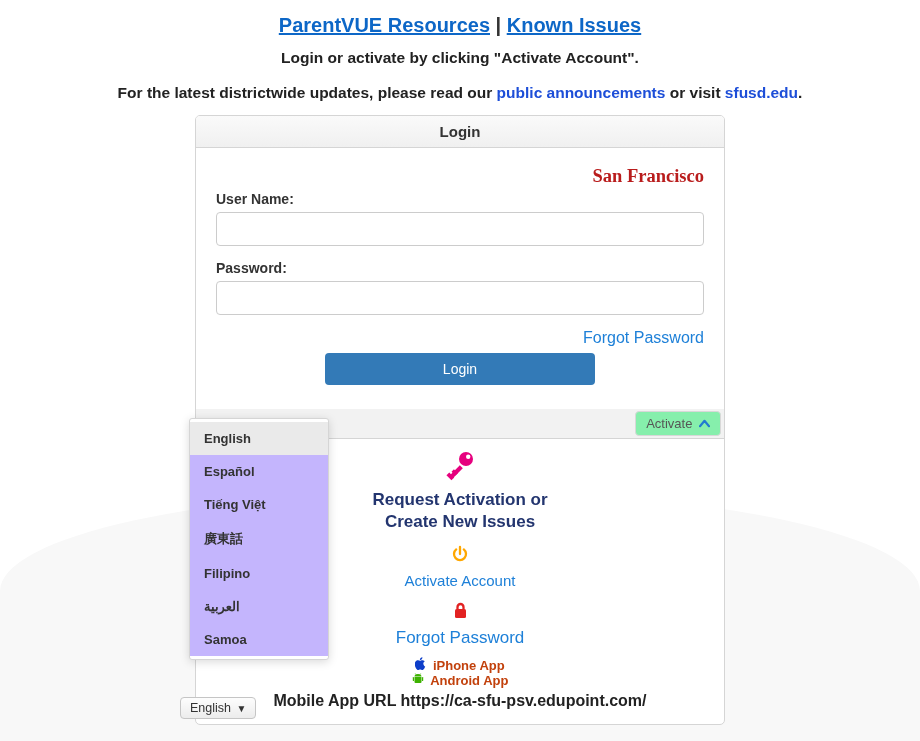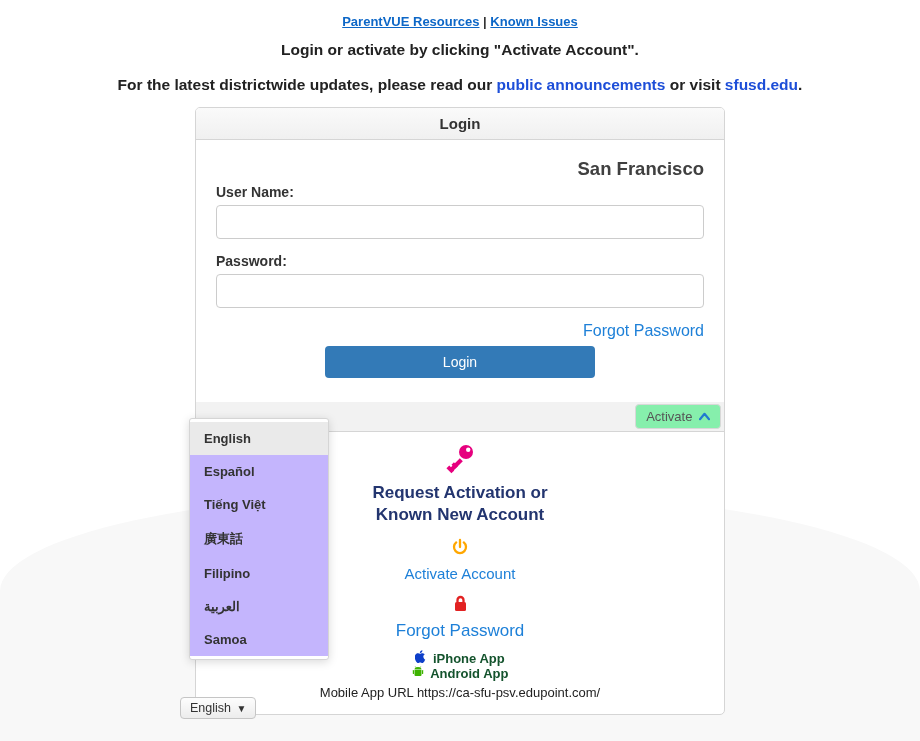--- a/index.html
+++ b/index.html
@@ -15,21 +15,21 @@
       position: absolute;
       bottom: 0;
       left: 0;
       right: 0;
       height: 250px;
       background: #f8f8f8;
       border-radius: 50% 50% 0 0 / 40% 40% 0 0;
       z-index: 0;
     }
     .content { position: relative; z-index: 1; }
-    .header-top { text-align: center; margin-top: 14px; font-size: 13px; font-weight: bold; }
+    .header-top { text-align: center; margin-top: 14px; font-size: 20px; font-weight: bold; }
     .header-top a { color: #0d67c7; text-decoration: underline; }
     .header-sep { color: #333; font-weight: bold; }
     .header-line2 { text-align: center; font-size: 15.5px; font-weight: bold; margin-top: 12px; color: #222; }
     .header-updates { text-align: center; font-size: 15.5px; font-weight: bold; margin-top: 17px; color: #222; }
     .header-updates a { color: #1d4ed8; text-decoration: none; }
     .login-panel {
       width: 530px;
       margin: 13px auto 0 auto;
       border: 1px solid #d5d5d5;
       border-radius: 5px;
@@ -39,21 +39,21 @@
     .login-title {
       text-align: center;
       font-weight: bold;
       font-size: 15px;
       padding: 7px 0;
       background: linear-gradient(#fafafa,#f0f0f0);
       border-bottom: 1px solid #d5d5d5;
       color: #333;
     }
     .login-body { padding: 18px 20px 6px 20px; }
-    .district-name { text-align: right; color: #404040; font-weight: bold; font-size: 18.5px; margin-bottom: 4px; }
+    .district-name { text-align: right; color: #b91c1c; font-weight: bold; font-size: 18.5px; margin-bottom: 4px; font-family: Liberation Serif, serif; }
     .form-label { font-size: 14px; font-weight: bold; color: #333; margin-bottom: 5px; display: block; }
     .form-input {
       width: 100%;
       height: 34px;
       border: 1px solid #ccc;
       border-radius: 4px;
       padding: 0 10px;
       font-size: 14px;
       margin-bottom: 14px;
       background: #fff;
@@ -94,24 +94,24 @@
       border-top: 1px solid #d5d5d5;
       position: relative;
     }
     .key-icon { color: #e6007e; margin-bottom: 4px; }
     .req-title { color: #23356f; font-weight: bold; font-size: 17px; line-height: 1.3; }
     .power-icon { color: #ffa700; margin-top: 12px; font-size: 17px; }
     .act-link { color: #1e80d8; font-size: 15px; text-decoration: none; display: inline-block; margin-top: 4px; cursor: pointer; }
     .lock-icon { color: #e22222; margin-top: 12px; font-size: 17px; }
     .forgot-link2 { color: #1e80d8; font-size: 17px; text-decoration: none; display: inline-block; margin-top: 4px; cursor: pointer; }
     .app-links { margin-top: 9px; font-size: 13px; font-weight: bold; }
-    .app-links a { color: #14532d; text-decoration: none; }
+    .app-links a { color: #c2410c; text-decoration: none; }
     .app-links .apple { color: #0d3ec9; margin-right: 3px; }
     .app-links .android { color: #3db200; margin-right: 3px; }
-    .app-url-row { font-size: 13px; font-weight: normal; margin-top: 4px; color: #222;}
+    .app-url-row { font-size: 16px; font-weight: bold; margin-top: 4px; color: #222;}
     .lang-dropdown {
       position: absolute;
       left: 189px;
       top: 418px;
       width: 140px;
       background: #fff;
       border: 1px solid #d5d5d5;
       border-radius: 3px;
       box-shadow: 0 2px 10px rgba(0,0,0,0.15);
       z-index: 5;
@@ -184,21 +184,21 @@
       <div class="key-icon">
         <svg width="32" height="32" viewBox="0 0 32 32">
             <circle cx="22" cy="10" r="7" fill="#e6007e"></circle>
             <circle cx="24.2" cy="7.8" r="2.2" fill="#fff"></circle>
             <rect x="5" y="20" width="14" height="4.2" fill="#e6007e" transform="rotate(-45 13 22)"></rect>
             <rect x="4" y="24" width="4" height="7" fill="#e6007e" transform="rotate(-45 6 27)"></rect>
             <rect x="8.5" y="21" width="3.4" height="5.5" fill="#e6007e" transform="rotate(-45 10 23)"></rect>
           </svg>
       </div>
       <div class="req-title">
-        <span>Request Activation or</span><br><span>Known New Account</span>
+        <span>Request Activation or</span><br><span>Create New Issues</span>
       </div>
       <div class="power-icon">
         <svg width="18" height="18" viewBox="0 0 18 18">
             <path d="M9 2 L9 9" stroke="#ffa700" stroke-width="2.3" stroke-linecap="round"></path>
             <path d="M5.2 4.4 A6 6 0 1 0 12.8 4.4" stroke="#ffa700" stroke-width="2.3" fill="none" stroke-linecap="round"></path>
           </svg>
       </div>
       <a class="act-link">Activate Account</a>
       <div class="lock-icon">
         <svg width="15" height="17" viewBox="0 0 15 17">

